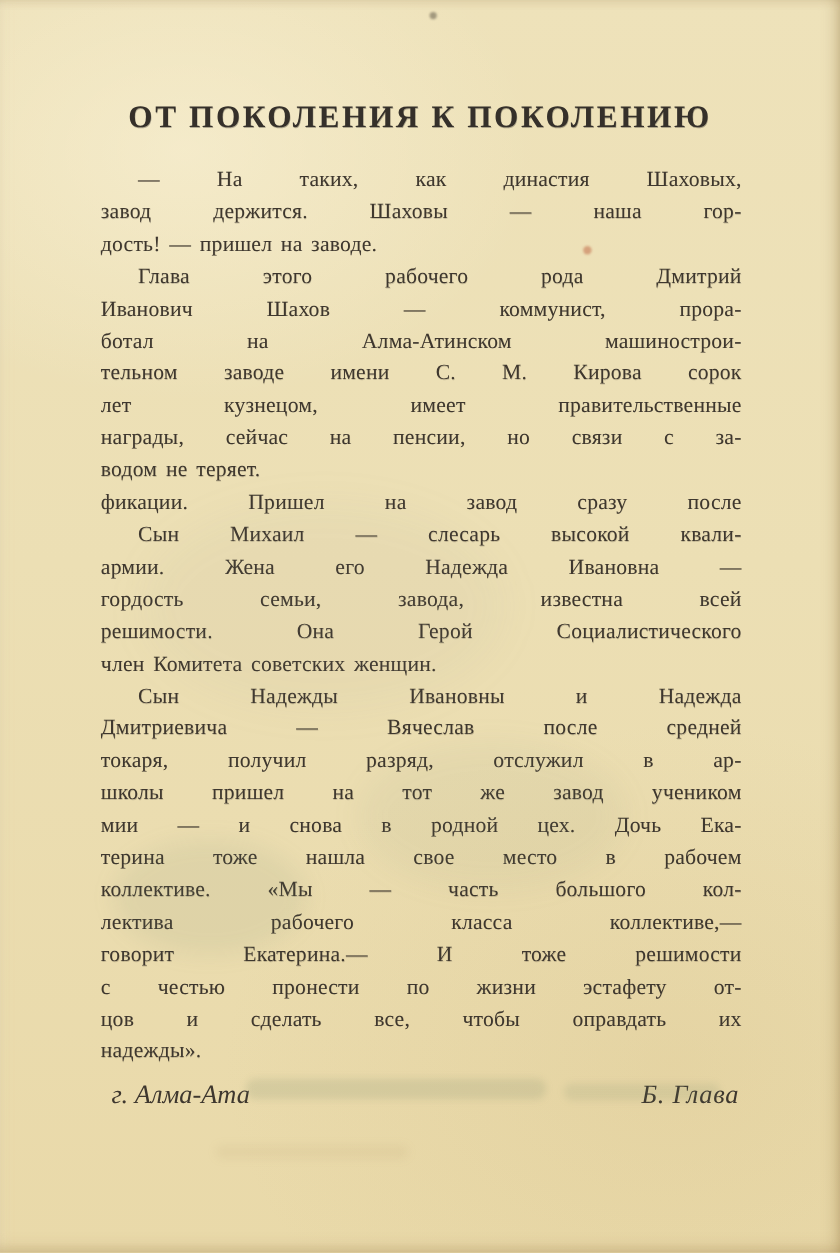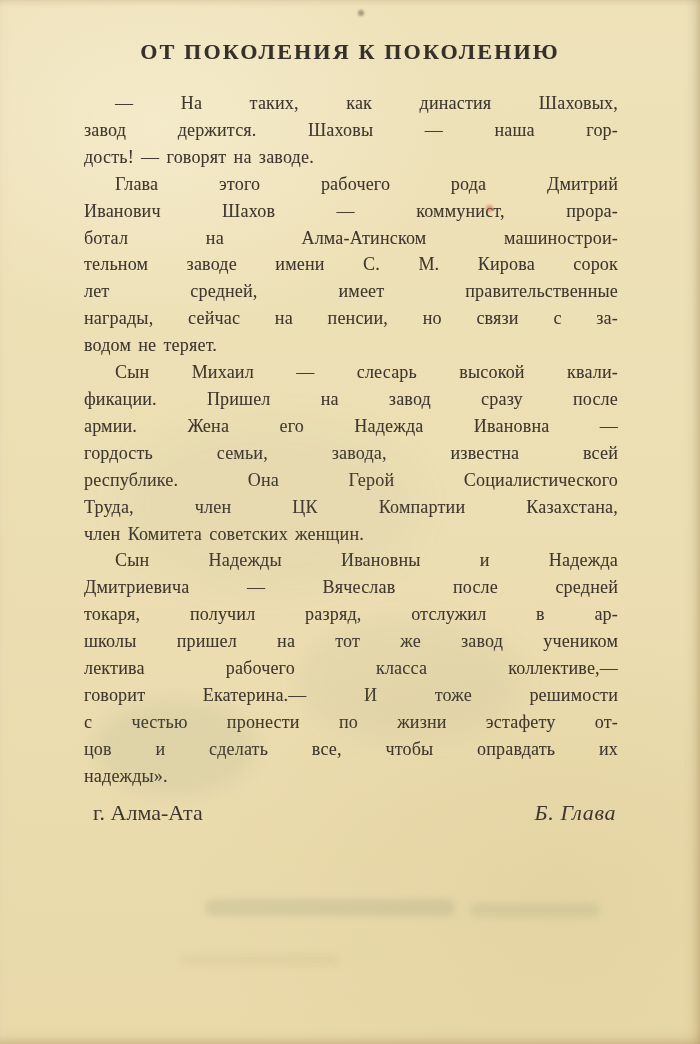--- a/index.html
+++ b/index.html
@@ -26,23 +26,23 @@
     inset: 0;
     pointer-events: none;
     box-shadow:
       inset -9px 0 14px -8px rgba(140, 110, 60, 0.45),
       inset 0 -9px 14px -8px rgba(140, 110, 60, 0.35),
       inset 0 5px 10px -7px rgba(140, 110, 60, 0.30),
       inset 6px 0 12px -9px rgba(255, 250, 230, 0.5);
   }
   .title {
     margin: 0;
-    padding-top: 41px;
+    padding-top: 87px;
     text-align: center;
-    font-size: 22px;
+    font-size: 26px;
     line-height: 22px;
     font-weight: bold;
     letter-spacing: 2.2px;
     color: var(--title-ink, #35302a);
     text-shadow: 0.4px 0.4px 0 rgba(53, 48, 42, 0.35);
   }
   .content {
     width: 534px;
     margin: 27px 0 0 84px;
   }
@@ -59,21 +59,21 @@
   .line.last  { text-align-last: left; }
   .footer {
     width: 534px;
     margin: 9px 0 0 84px;
     display: flex;
     justify-content: space-between;
     align-items: baseline;
     font-size: 22px;
     line-height: 27px;
   }
-  .footer .place  { padding-left: 9px; }
+  .footer .place  { padding-left: 9px; font-style: italic; }
   .footer .author { font-style: italic; padding-right: 2px; letter-spacing: 0.6px; }
 
   
   .stain {
     position: absolute;
     pointer-events: none;
     border-radius: 50%;
   }
   .stain.s1 { left: 95px;  top: 700px; width: 160px; height: 95px;
               background: rgba(122, 136, 112, 0.10); filter: blur(9px); }
@@ -96,45 +96,47 @@
 <body>
 
 <div class="page">
 
   <h1 class="title">ОТ ПОКОЛЕНИЯ К ПОКОЛЕНИЮ</h1>
 
   <div class="content" id="paragraphs">
       <div>
         <div class="line first">— На таких, как династия Шаховых,</div>
         <div class="line">завод держится. Шаховы — наша гор-</div>
-        <div class="line last">дость! — говорят на заводе.</div>
+        <div class="line last">дость! — пришел на заводе.</div>
       </div>
       <div>
         <div class="line first">Глава этого рабочего рода Дмитрий</div>
         <div class="line">Иванович Шахов — коммунист, прора-</div>
         <div class="line">ботал на Алма-Атинском машинострои-</div>
         <div class="line">тельном заводе имени С. М. Кирова сорок</div>
-        <div class="line">лет средней, имеет правительственные</div>
+        <div class="line">лет кузнецом, имеет правительственные</div>
         <div class="line">награды, сейчас на пенсии, но связи с за-</div>
         <div class="line last">водом не теряет.</div>
       </div>
       <div>
+        <div class="line">фикации. Пришел на завод сразу после</div>
         <div class="line first">Сын Михаил — слесарь высокой квали-</div>
-        <div class="line">фикации. Пришел на завод сразу после</div>
         <div class="line">армии. Жена его Надежда Ивановна —</div>
         <div class="line">гордость семьи, завода, известна всей</div>
-        <div class="line">республике. Она Герой Социалистического</div>
-        <div class="line">Труда, член ЦК Компартии Казахстана,</div>
+        <div class="line">решимости. Она Герой Социалистического</div>
         <div class="line last">член Комитета советских женщин.</div>
       </div>
       <div>
         <div class="line first">Сын Надежды Ивановны и Надежда</div>
         <div class="line">Дмитриевича — Вячеслав после средней</div>
         <div class="line">токаря, получил разряд, отслужил в ар-</div>
         <div class="line">школы пришел на тот же завод учеником</div>
+        <div class="line">мии — и снова в родной цех. Дочь Ека-</div>
+        <div class="line">терина тоже нашла свое место в рабочем</div>
+        <div class="line">коллективе. «Мы — часть большого кол-</div>
         <div class="line">лектива рабочего класса коллективе,—</div>
         <div class="line">говорит Екатерина.— И тоже решимости</div>
         <div class="line">с честью пронести по жизни эстафету от-</div>
         <div class="line">цов и сделать все, чтобы оправдать их</div>
         <div class="line last">надежды».</div>
       </div>
     </div>
 
   <div class="footer">
     <span class="place">г. Алма-Ата</span>

